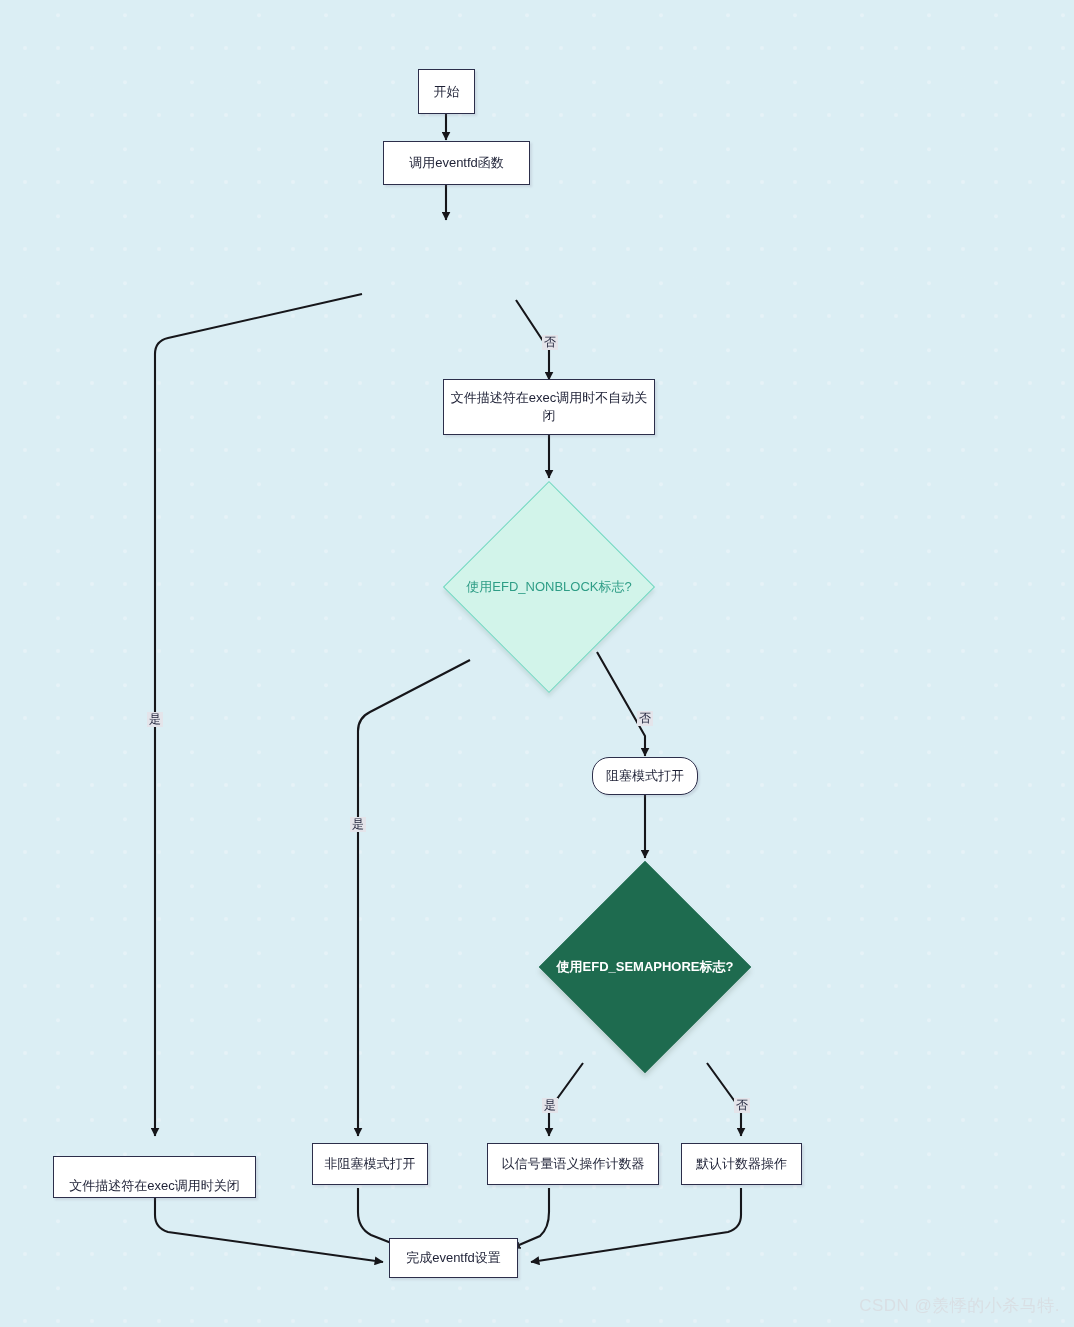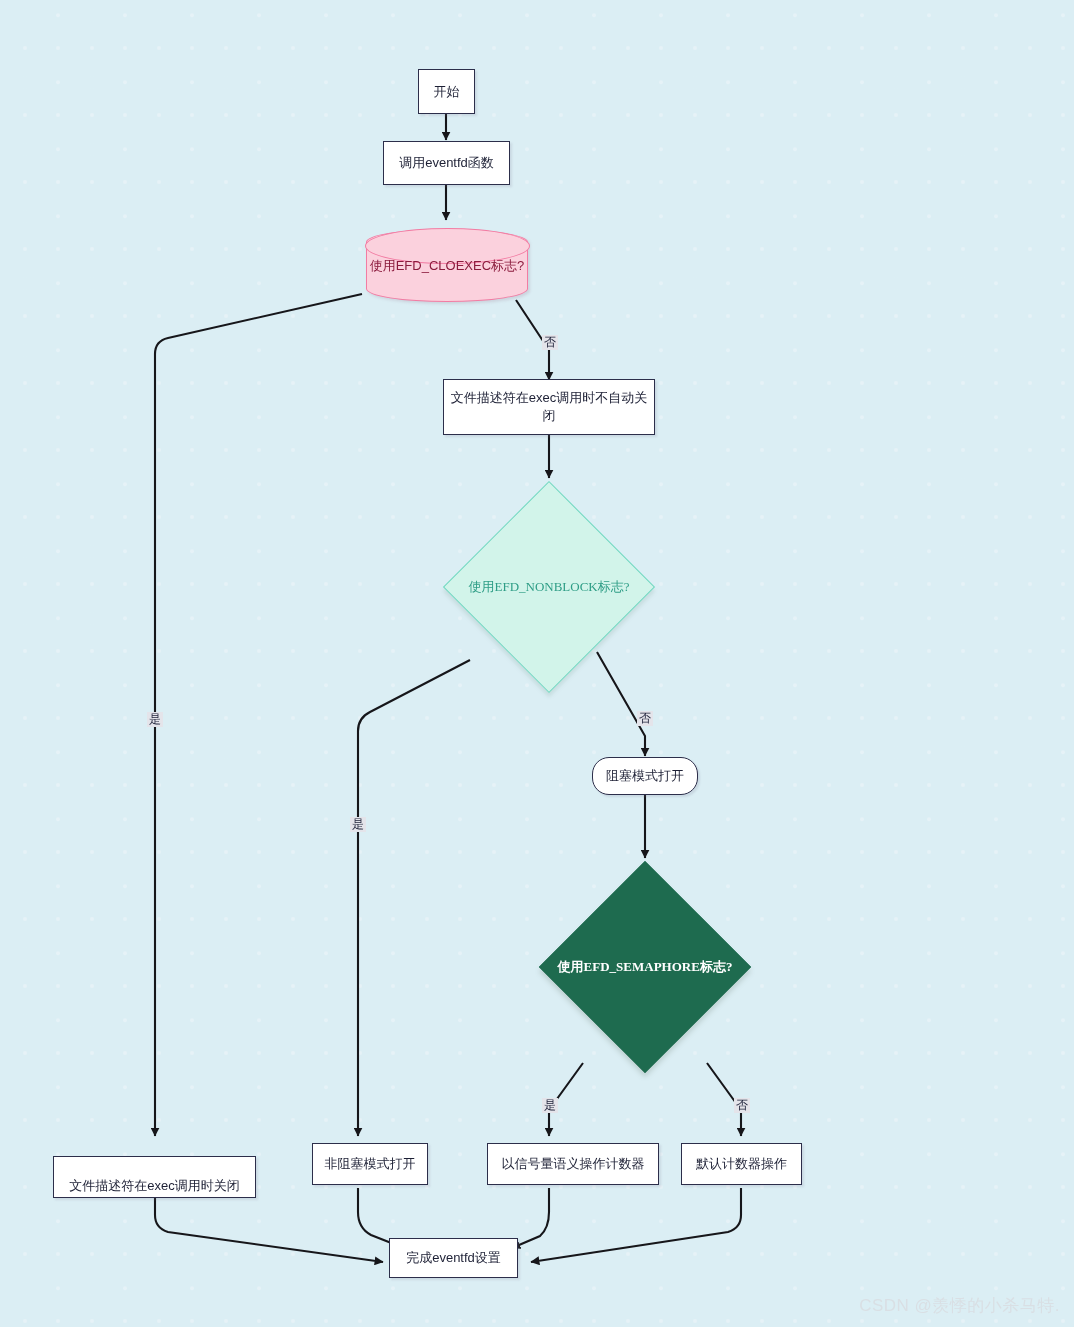--- a/index.html
+++ b/index.html
@@ -68,21 +68,21 @@
   .cyl-top {
     position: absolute;
     left: -1.5px; right: -1.5px; top: -1.5px;
     height: 36px;
     background: #fbd1dd;
     border: 1.5px solid #f27ca3;
     border-radius: 50%;
   }
   .cyl-label { position: relative; z-index: 3; }
 
-  .diamond-wrap { position: absolute; font-family: Liberation Serif, serif; }
+  .diamond-wrap { position: absolute; }
   .diamond-shape {
     position: absolute; inset: 0;
     transform: rotate(45deg);
   }
   .diamond-label {
     position: absolute; inset: 0;
     display: flex; align-items: center; justify-content: center;
     white-space: nowrap;
     z-index: 3;
   }
@@ -187,29 +187,24 @@
       <path d="M358,1188 L358,1212 Q358,1228 371,1235 L404,1248"></path>
       <path d="M549,1188 L549,1212 Q549,1228 540,1236 L512,1248"></path>
       <path d="M741,1188 L741,1215 Q741,1228 728,1232 L531,1262"></path>
     </g>
   </svg>
 
   <div class="node rect" style="left:418px; top:55px; width:57px; height:45px;margin-top:14px;">
     <span>开始</span>
   </div>
 
-  <div class="node rect" style="left:383px; top:141px; width:127px; height:44px;">
+  <div class="node rect" style="left:383px; top:141px; width:147px; height:44px;">
     <span>调用eventfd函数</span>
   </div>
 
-  <div class="node cylinder" style="left:366px; top:229px; width:162px; height:73px;">
-    <div class="cyl-body"></div>
-    <div class="cyl-top"></div>
-    <span class="cyl-label">使用EFD_CLOEXEC标志?</span>
-  </div>
 
   <div class="node rect" style="left:443px; top:379px; width:212px; height:56px;">
     <span>文件描述符在exec调用时不自动关闭</span>
   </div>
 
   <div class="diamond-wrap d-mint" style="left:474px; top:512px; width:150px; height:150px;">
     <div class="diamond-shape"></div>
     <div class="diamond-label">使用EFD_NONBLOCK标志?</div>
   </div>
 

